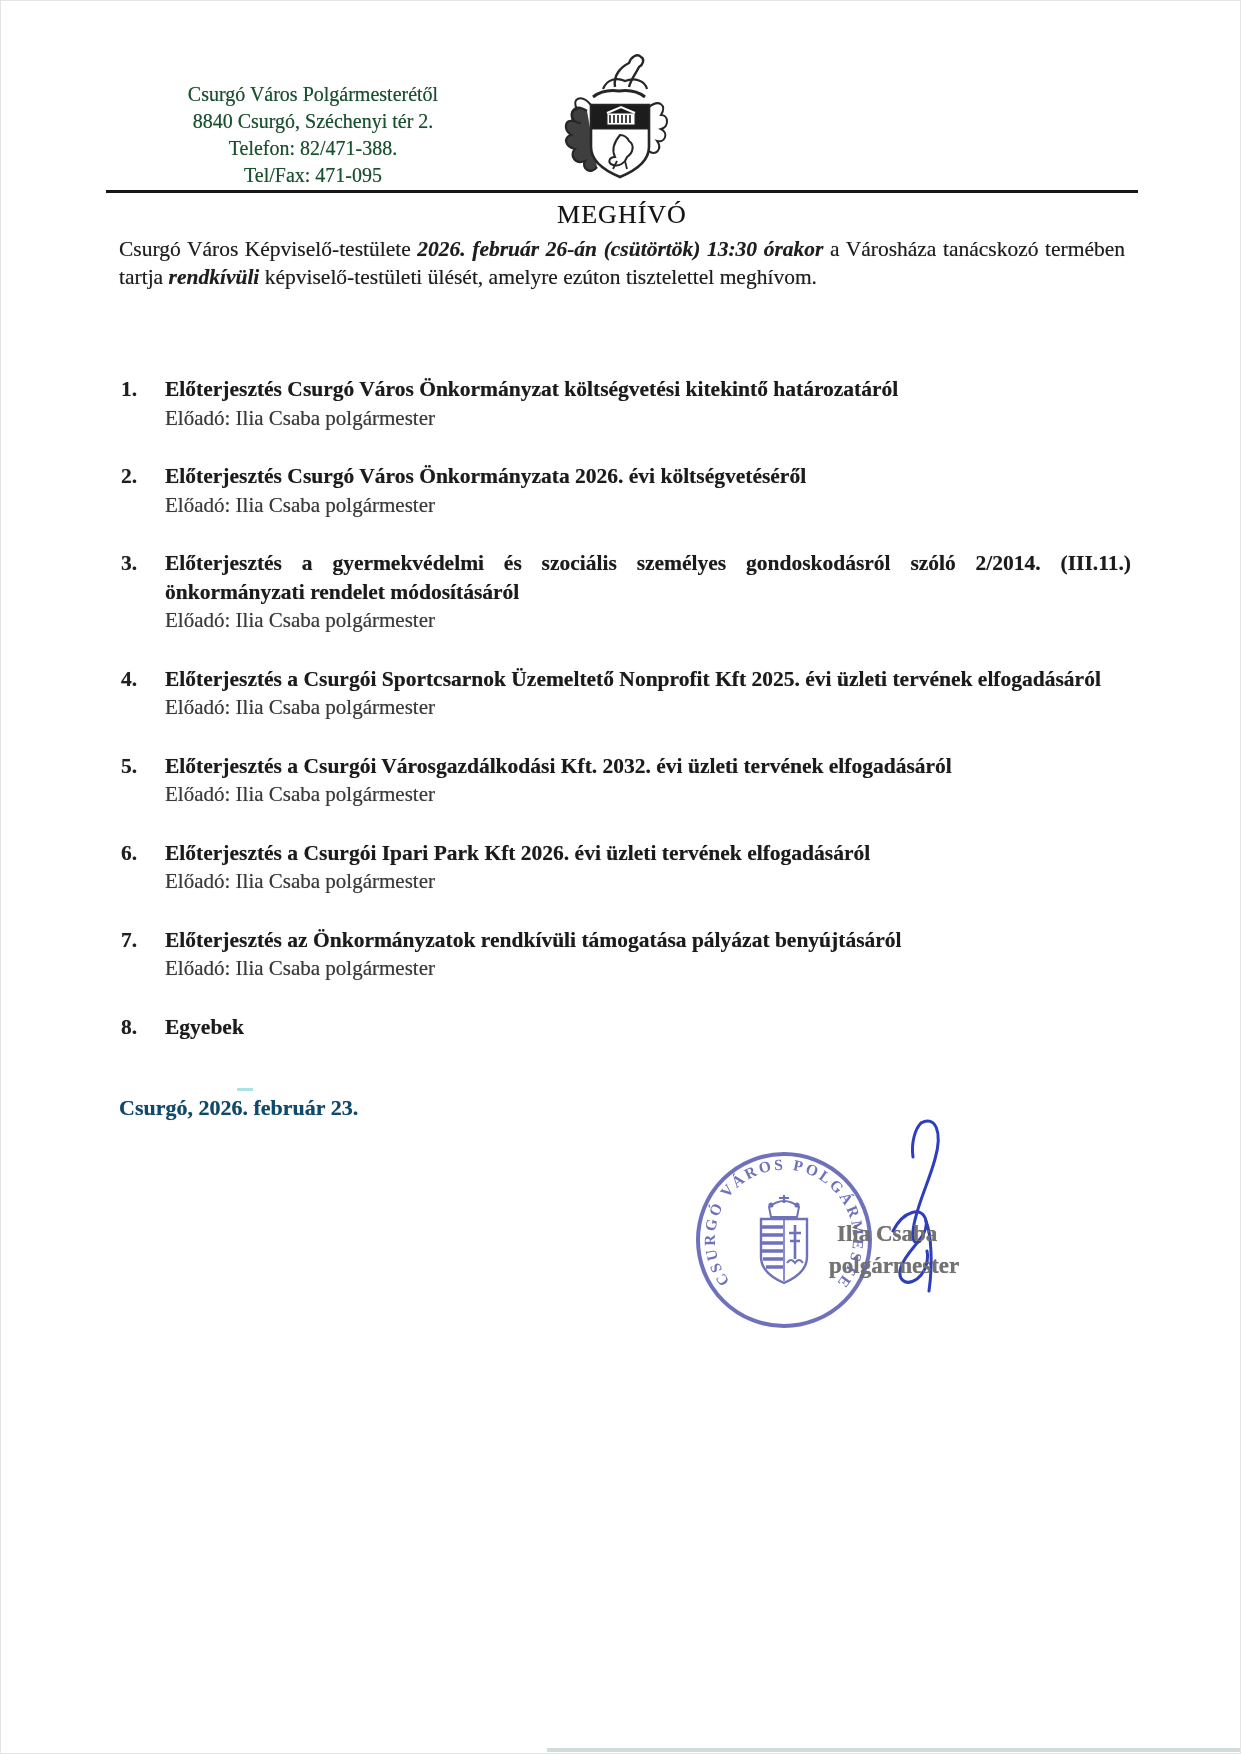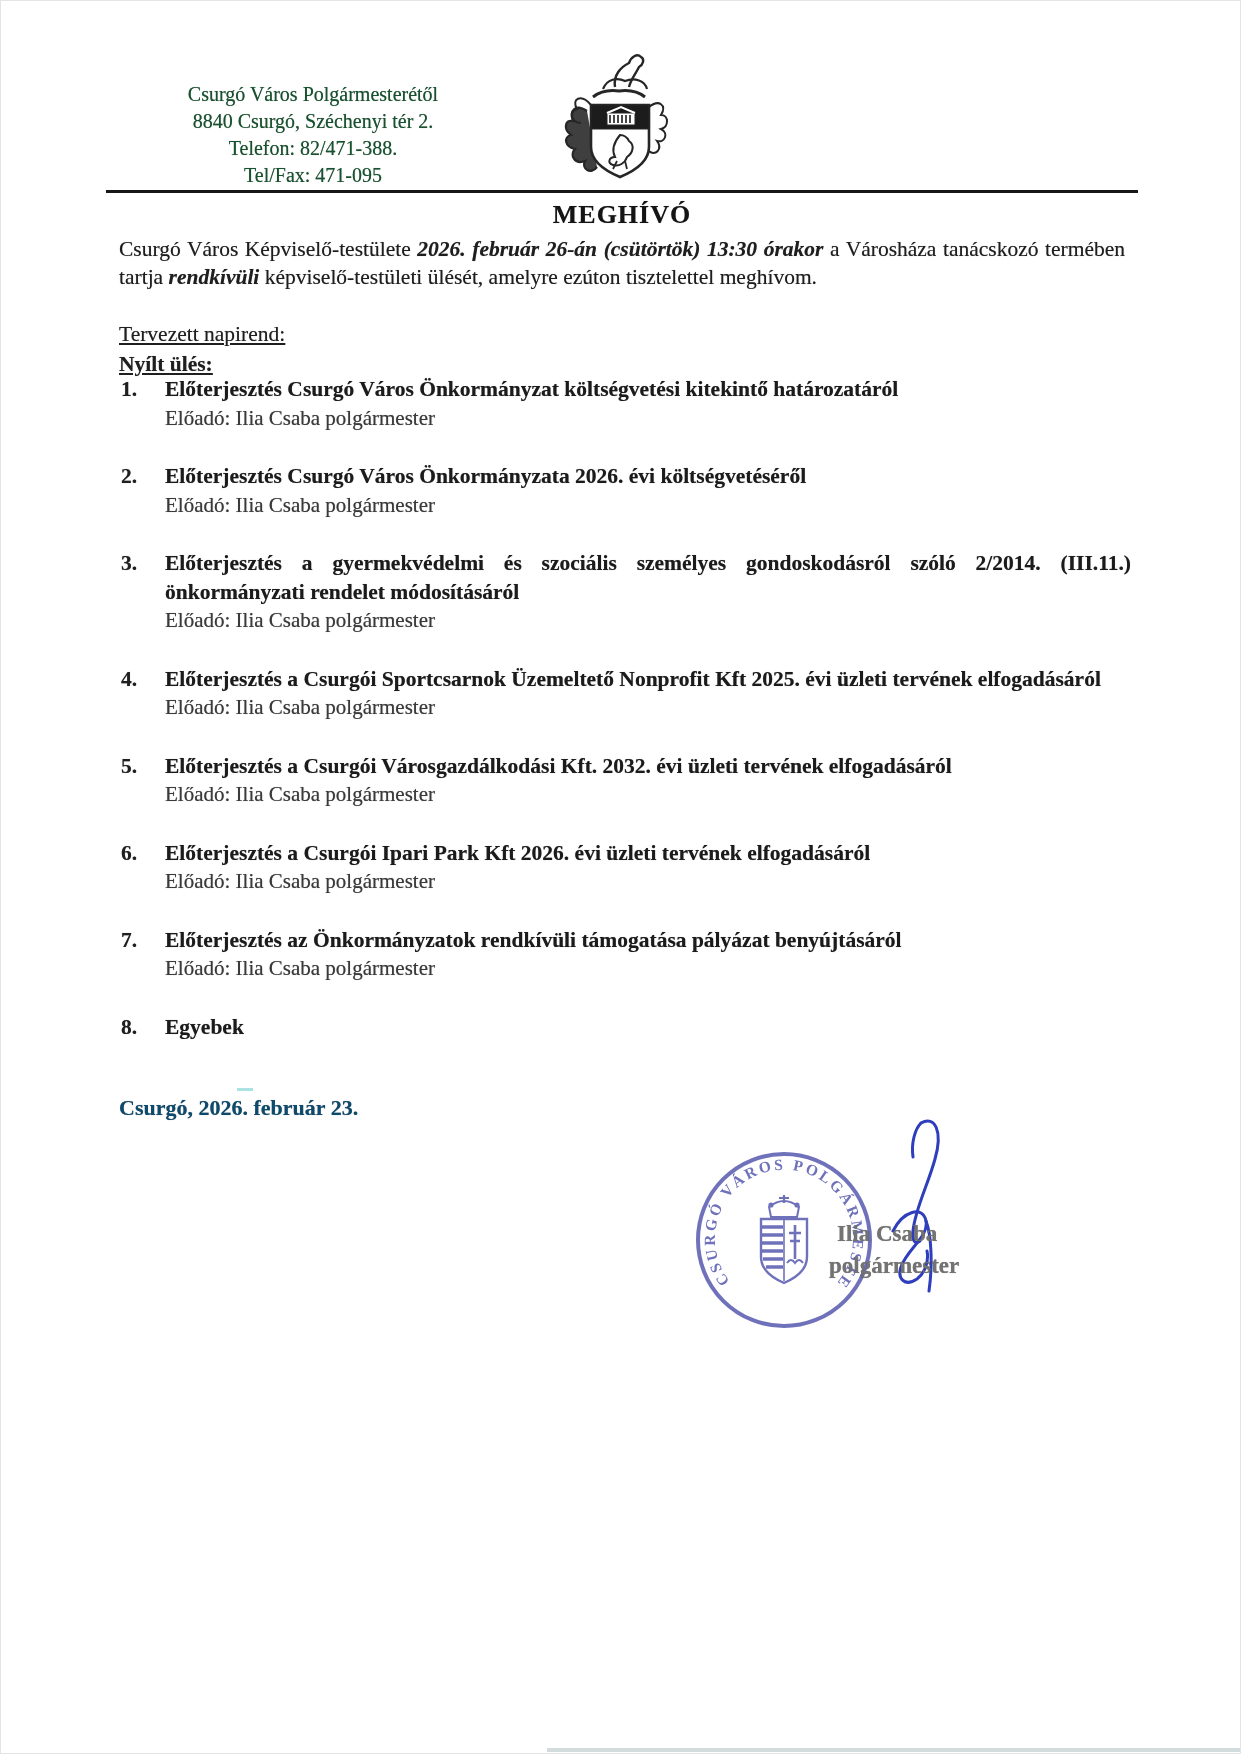--- a/index.html
+++ b/index.html
@@ -19,21 +19,21 @@
   .letterhead {
     position:absolute; left:162px; top:80px; width:300px;
     text-align:center; font-size:20px; line-height:27px; color:#14532d;
   }
   .crest { position:absolute; left:550px; top:48px; width:120px; height:138px; }
 
   .rule { position:absolute; left:105px; top:189px; width:1032px; height:3px; background:#171717; }
 
   .doc-title {
     position:absolute; left:118px; top:199px; width:1006px;
-    text-align:center; font-size:26px; font-weight:700; letter-spacing:1px; color:#141414;
+    text-align:center; font-size:26px; font-weight:400; letter-spacing:1px; color:#141414;
   }
 
   .intro {
     position:absolute; left:118px; top:235px; width:1006px;
     font-size:21.5px; line-height:27.5px; text-align:justify; color:#1e1e1e;
   }
   .intro .emph { font-weight:700; font-style:italic; }
 
   .section-labels { position:absolute; left:118px; top:318px; font-size:21.5px; line-height:30px; }
   .label-planned { text-decoration:underline; }
@@ -91,24 +91,20 @@
     <path d="M69,86 C64,92 60,100 64,108 C58,108 56,114 62,116 C68,118 74,114 76,108 C82,104 84,96 78,92 C76,88 72,86 69,86 Z" stroke-width="2" fill="none"></path>
     <path d="M66,112 l-4,8 M74,112 l2,8" stroke-width="1.8"></path>
   </svg>
 
   <div class="rule"></div>
 
   <div class="doc-title scan-text">MEGHÍVÓ</div>
 
   <p class="intro scan-text"><span>Csurgó Város Képviselő-testülete </span><span class="emph">2026. február 26-án (csütörtök) 13:30 órakor</span><span> a Városháza tanácskozó termében tartja </span><span class="emph">rendkívüli</span><span> képviselő-testületi ülését, amelyre ezúton tisztelettel meghívom.</span></p>
 
-  <div class="section-labels scan-text">
-    <div class="label-planned">Tervezett napirend:</div>
-    <div class="label-open">Nyílt ülés:</div>
-  </div>
 
   <div class="agenda">
     <div class="agenda-item scan-text">
       <div class="agenda-num">1.</div>
       <div class="agenda-body">
         <div class="agenda-title">Előterjesztés Csurgó Város Önkormányzat költségvetési kitekintő határozatáról</div>
         <div class="agenda-presenter">Előadó: Ilia Csaba polgármester</div>
       </div>
     </div>
 

